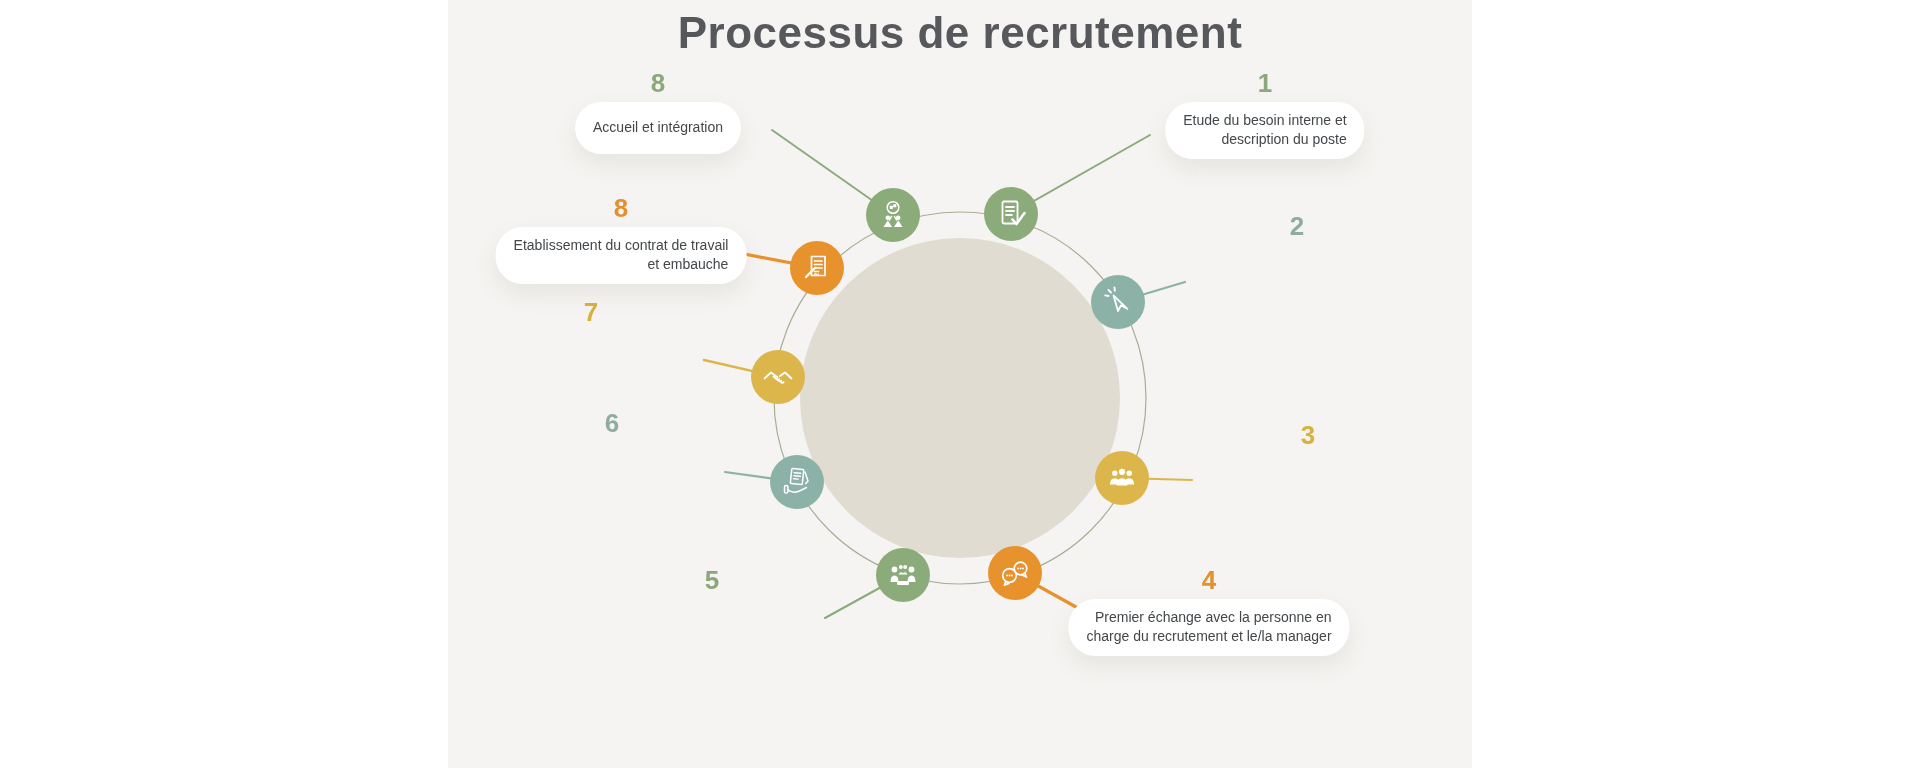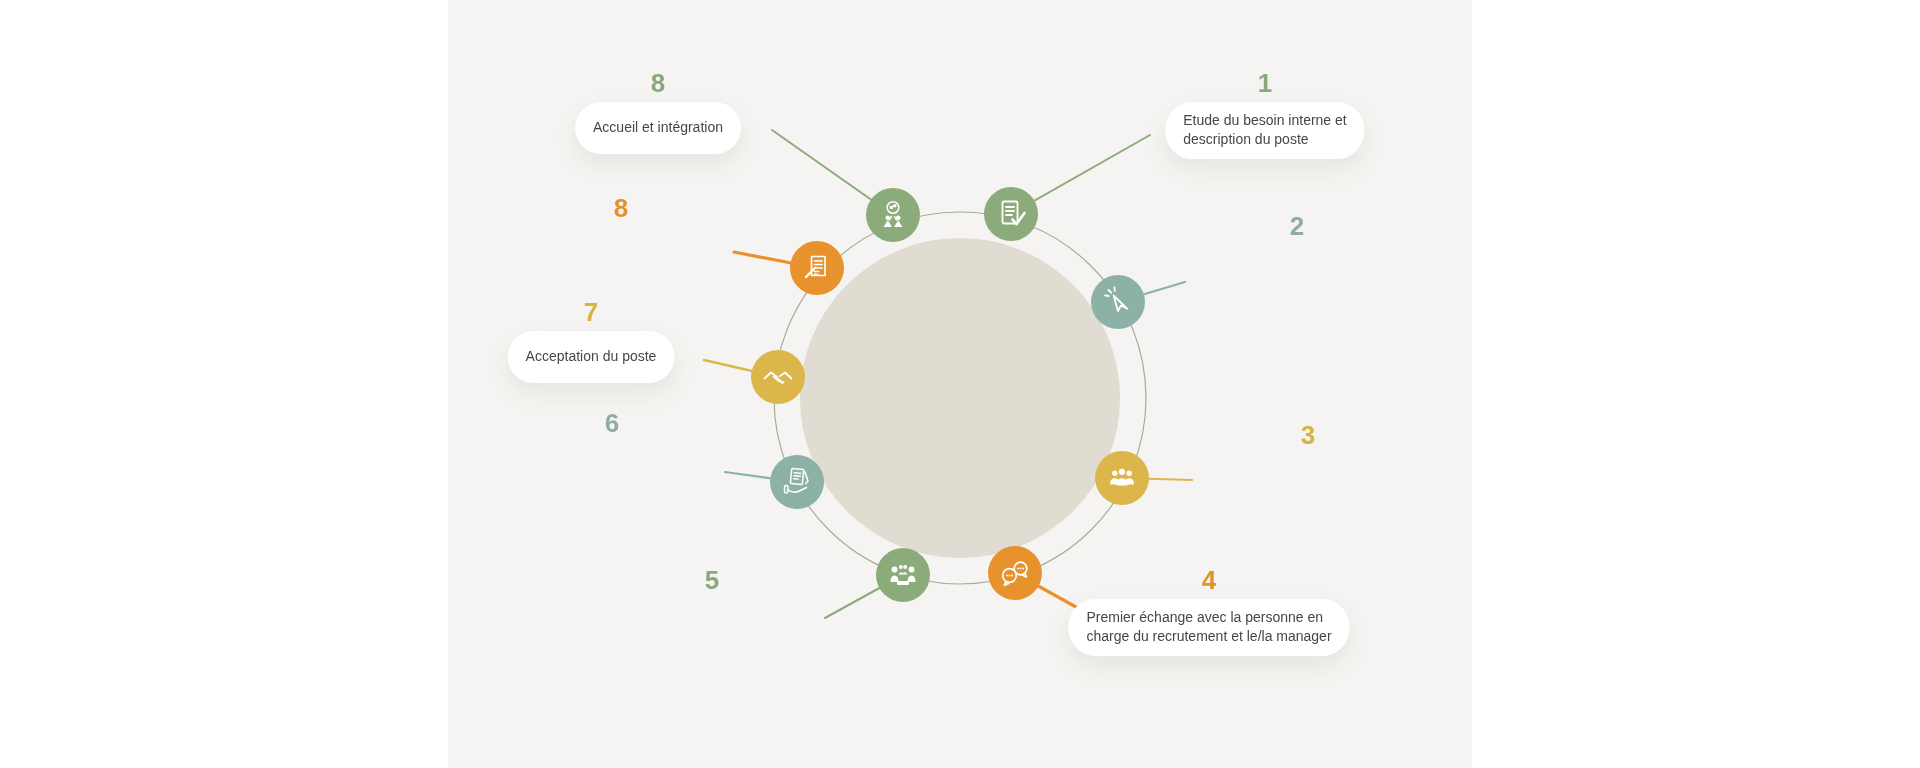--- a/index.html
+++ b/index.html
@@ -17,28 +17,29 @@
   .bg-green{background:#8cab7b;} .bg-teal{background:#8cb2a7;}
   .bg-yellow{background:#dcb64b;} .bg-orange{background:#e8922d;}
   .step{position:absolute;transform:translateX(-50%);display:flex;flex-direction:column;
         align-items:center;}
   .step-number{height:30px;line-height:30px;font-size:26px;font-weight:700;margin-bottom:4px;}
   .num-green{color:#8aa879;} .num-teal{color:#8eaca2;}
   .num-yellow{color:#d9b13e;} .num-orange{color:#e3912f;}
   .pill{background:#ffffff;border-radius:27px;min-height:52px;box-sizing:border-box;
         padding:9px 18px;display:flex;align-items:center;justify-content:center;
         box-shadow:0 10px 22px rgba(130,120,95,0.12);}
-  .pill-label{font-size:14px;line-height:1.38;color:#43474a;text-align:left;white-space:pre;}
+  .pill-label{font-size:14px;line-height:1.38;color:#43474a;text-align:right;white-space:pre;}
 </style>
 </head>
 <body>
 
 <div id="canvas">
   <div id="panel"></div>
 
+  <div id="title">Processus de recrutement</div>
 
   <svg id="net" width="1920" height="768" viewBox="0 0 1920 768">
     <circle cx="960" cy="398" r="186" fill="none" stroke="#a7ae94" stroke-width="1.2"></circle>
     <g stroke-linecap="round">
       <path d="M772 130 L893 215" stroke="#8cab7b" stroke-width="2"></path>
       <path d="M1150 135 L1011 214" stroke="#8cab7b" stroke-width="2"></path>
       <path d="M1185 282 L1118 302" stroke="#8cb2a7" stroke-width="2.2"></path>
       <path d="M1192 480 L1122 478" stroke="#dcb64b" stroke-width="2.2"></path>
       <path d="M1015 573 L1085 612" stroke="#e8922d" stroke-width="3.2"></path>
       <path d="M825 618 L903 575" stroke="#8cab7b" stroke-width="2"></path>
@@ -198,27 +199,28 @@
   <div class="step" style="left:712px;top:565px;">
     <div class="step-number num-green">5</div>
   </div>
 
   <div class="step" style="left:612px;top:408px;">
     <div class="step-number num-teal">6</div>
   </div>
 
   <div class="step" style="left:591px;top:297px;">
     <div class="step-number num-yellow">7</div>
-    <div class="pill">
-      <span class="pill-label">Acceptation du poste</span>
-    </div>
   </div>
 
   <div class="step" style="left:621px;top:193px;">
     <div class="step-number num-orange">8</div>
+    <div class="pill">
+      <span class="pill-label">Etablissement du contrat de travail
+et embauche</span>
+    </div>
   </div>
 
   <div class="step" style="left:658px;top:68px;">
     <div class="step-number num-green">8</div>
     <div class="pill">
       <span class="pill-label">Accueil et intégration</span>
     </div>
   </div>
 </div>
 

